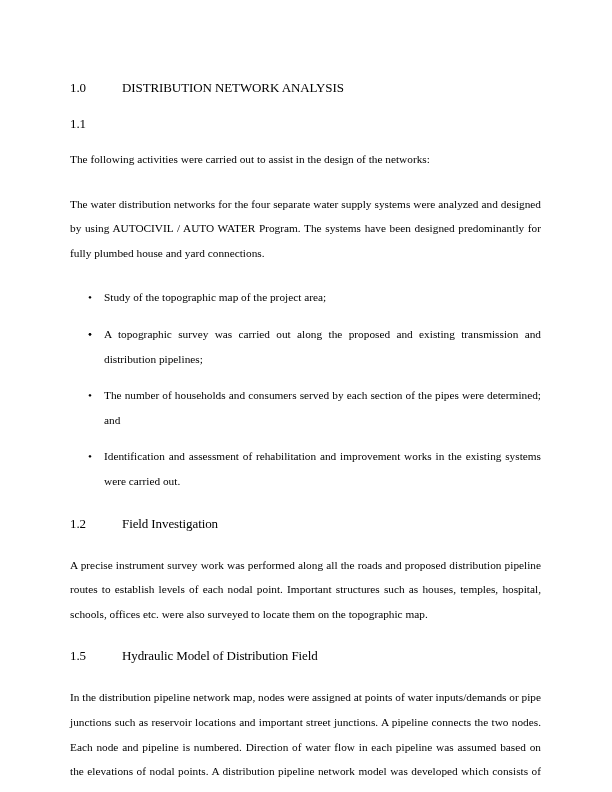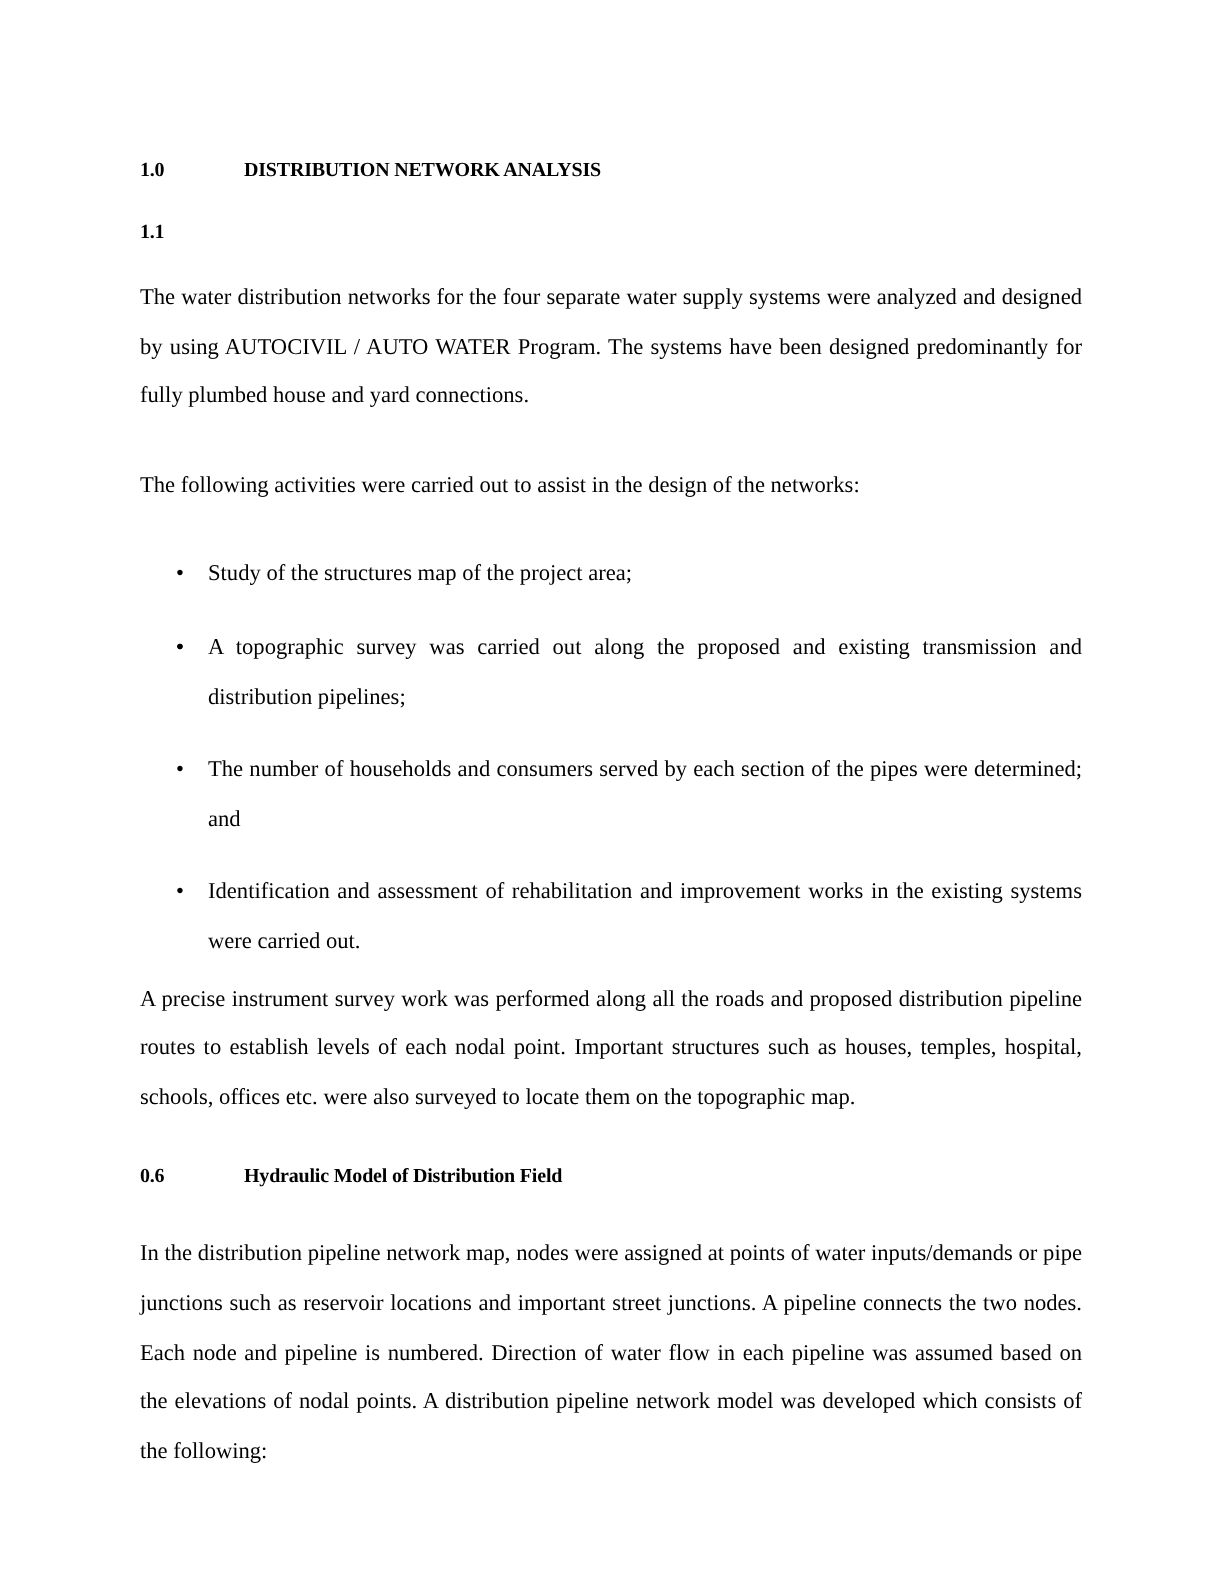--- a/index.html
+++ b/index.html
@@ -21,22 +21,22 @@
     position: absolute;
     left: 70px;
     top: 80px;
     width: 471px;
   }
 
   
   .heading {
     display: flex;
     align-items: flex-start;
-    font-weight: bold;
-    font-size: 10px;
+    font-weight: normal;
+    font-size: 13px;
     letter-spacing: -0.1px;
     margin: 0;
   }
   .heading .num {
     width: 52px;
     flex: 0 0 52px;
   }
   .heading .title {
     flex: 1 1 auto;
   }
@@ -89,49 +89,53 @@
 
     <div class="heading h-main">
       <span class="num">1.0</span>
       <span class="title">DISTRIBUTION NETWORK ANALYSIS</span>
     </div>
 
     <div class="heading h-sub">
       <span class="num">1.1</span>
     </div>
 
+    <p class="body nojust">The following activities were carried out to assist in the design of the networks:</p>
     <p class="body">The water distribution networks for the four separate water supply systems were analyzed and designed by using AUTOCIVIL / AUTO WATER Program. The systems have been designed predominantly for fully plumbed house and yard connections.</p>
-    <p class="body nojust">The following activities were carried out to assist in the design of the networks:</p>
 
     <ul class="bullets list-block">
       <li class="nojust">
         <span class="dot">•</span>
-        <span>Study of the structures map of the project area;</span>
+        <span>Study of the topographic map of the project area;</span>
       </li>
       <li class="nojust">
         <span class="dot">•</span>
       </li>
       <li>
         <span class="dot">•</span>
         <span>A topographic survey was carried out along the proposed and existing transmission and distribution pipelines;</span>
       </li>
       <li>
         <span class="dot">•</span>
         <span>The number of households and consumers served by each section of the pipes were determined; and</span>
       </li>
       <li>
         <span class="dot">•</span>
         <span>Identification and assessment of rehabilitation and improvement works in the existing systems were carried out.</span>
       </li>
     </ul>
 
+    <div class="heading h-sub-2">
+      <span class="num">1.2</span>
+      <span class="title">Field Investigation</span>
+    </div>
 
     <p class="body">A precise instrument survey work was performed along all the roads and proposed distribution pipeline routes to establish levels of each nodal point. Important structures such as houses, temples, hospital, schools, offices etc. were also surveyed to locate them on the topographic map.</p>
 
     <div class="heading h-sub-2">
-      <span class="num">0.6</span>
+      <span class="num">1.5</span>
       <span class="title">Hydraulic Model of Distribution Field</span>
     </div>
 
     <p class="body last">In the distribution pipeline network map, nodes were assigned at points of water inputs/demands or pipe junctions such as reservoir locations and important street junctions. A pipeline connects the two nodes.  Each node and pipeline is numbered. Direction of water flow in each pipeline was assumed based on the elevations of nodal points. A distribution pipeline network model was developed which consists of the following:</p>
 
   </div>
 </div>
 
 </body></html>

